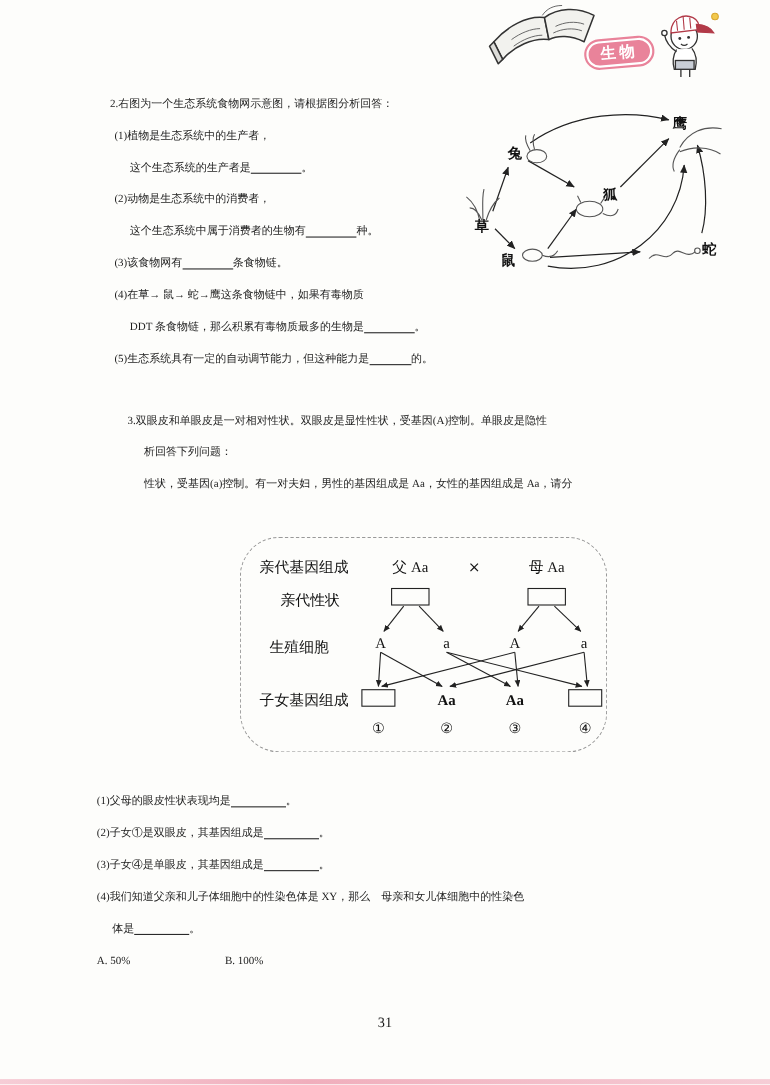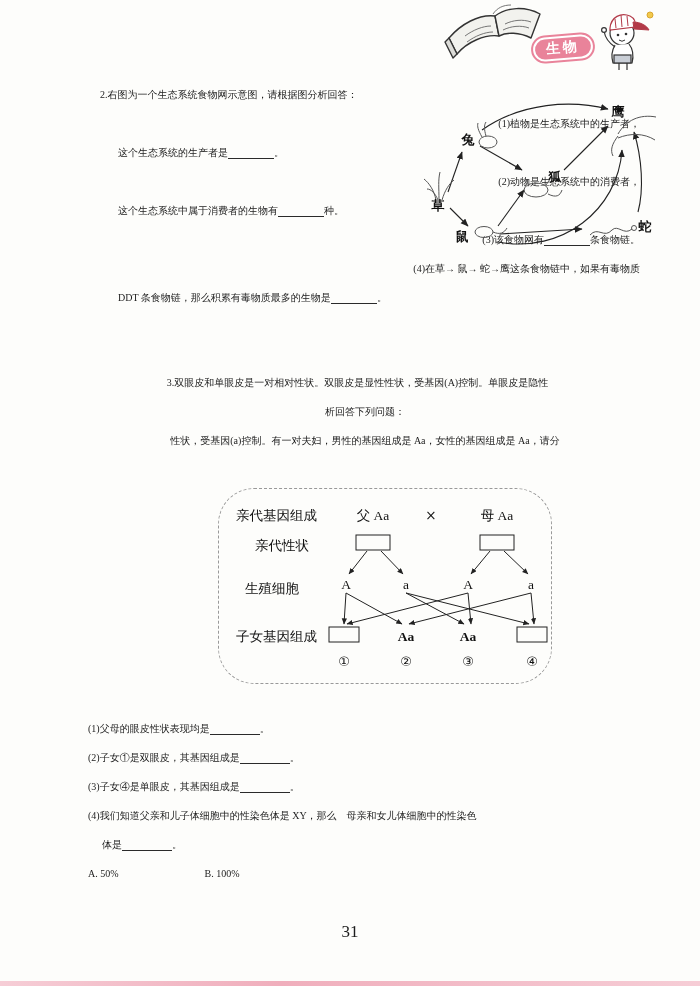--- a/index.html
+++ b/index.html
@@ -1,28 +1,28 @@
 <!DOCTYPE html>
 <html><head>
 <meta charset="utf-8">
 <style>
   * { margin:0; padding:0; box-sizing:border-box; }
   html,body { width:700px; height:986px; }
   body { background:#ffffff; position:relative; font-family:"Liberation Serif","DejaVu Serif",serif; color:#1c1c1c; }
   .page { position:absolute; left:0; top:0; width:700px; height:986px; background:#fdfdfb; overflow:hidden; }
   .abs { position:absolute; }
   .line { line-height:29px; font-size:10px; white-space:nowrap; }
-  .ind1 { padding-left:4px;text-align:right; }
+  .ind1 { padding-left:4px; }
   .ind2 { padding-left:18px; }
   .blank { display:inline-block; border-bottom:1px solid #2a2a2a; height:15px; vertical-align:-3px; }
   .w38 { width:38px; } .w46 { width:46px; } .w50 { width:50px; }
   .badge-outer { border:2px solid #e9839a; border-radius:15px; padding:2px; background:#fff; display:inline-block; transform:rotate(-5deg); }
   .badge-inner { background:#e9839a; color:#fff; border-radius:11px; padding:1px 11px; font-size:14px; font-weight:bold; letter-spacing:3px; font-family:"DejaVu Sans","Liberation Sans",sans-serif; }
   .genetics-frame { border:1.6px dashed #999; border-radius:36px; }
-  .pagenum { width:700px; text-align:center; font-size:17px; }
+  .pagenum { width:700px; text-align:center; font-size:13px; }
   .bottom-strip { left:0; top:981px; width:700px; height:5px; background:linear-gradient(90deg,#f6cdd6,#f0aebc 40%,#f6cdd6); }
 </style>
 </head>
 <body>
 
 <div class="page">
 
   <svg class="abs" style="left:443px;top:2px;" width="105" height="58" viewBox="0 0 105 58">
     <g fill="#f2f2ee" stroke="#333" stroke-width="1.4" stroke-linejoin="round">
       <path d="M6,36 C18,22 36,12 52,14 L56,34 C42,32 24,40 14,52 Z"></path>
@@ -70,20 +70,21 @@
 
   <div class="abs" style="left:100px;top:80px;width:540px;">
     <div class="line">2.右图为一个生态系统食物网示意图，请根据图分析回答：</div>
     <div class="line ind1">(1)植物是生态系统中的生产者，</div>
     <div class="line ind2"><span>这个生态系统的生产者是</span><span class="blank w46"></span><span>。</span></div>
     <div class="line ind1">(2)动物是生态系统中的消费者，</div>
     <div class="line ind2"><span>这个生态系统中属于消费者的生物有</span><span class="blank w46"></span><span>种。</span></div>
     <div class="line ind1"><span>(3)该食物网有</span><span class="blank w46"></span><span>条食物链。</span></div>
     <div class="line ind1">(4)在草→ 鼠→ 蛇→鹰这条食物链中，如果有毒物质</div>
     <div class="line ind2"><span>DDT 条食物链，那么积累有毒物质最多的生物是</span><span class="blank w46"></span><span>。</span></div>
+    <div class="line ind1"><span>(5)生态系统具有一定的自动调节能力，但这种能力是</span><span class="blank w38"></span><span>的。</span></div>
   </div>
 
   <svg class="abs" style="left:412px;top:100px;" width="255" height="160" viewBox="0 0 255 160">
     <defs>
       <marker id="fwArrow" viewBox="0 0 8 8" refX="6.5" refY="3" markerWidth="8" markerHeight="8" orient="auto">
         <path d="M0,0 L7,3 L0,6 Z" fill="#222"></path>
       </marker>
     </defs>
     <g stroke="#222" stroke-width="1.1" fill="none" marker-end="url(#fwArrow)">
       <line x1="36" y1="92" x2="50" y2="52"></line>
@@ -111,21 +112,21 @@
     <g font-size="13" font-weight="bold" fill="#111" text-anchor="middle">
       <text x="26" y="110">草</text>
       <text x="56" y="44">兔</text>
       <text x="143" y="81">狐</text>
       <text x="206" y="16">鹰</text>
       <text x="50" y="141">鼠</text>
       <text x="233" y="131">蛇</text>
     </g>
   </svg>
 
-  <div class="abs" style="left:85px;top:368px;width:545px;text-align:center;">
+  <div class="abs" style="left:116px;top:368px;width:545px;">
     <div class="line">3.双眼皮和单眼皮是一对相对性状。双眼皮是显性性状，受基因(A)控制。单眼皮是隐性</div>
     <div class="line" style="padding-left:15px;">析回答下列问题：</div>
     <div class="line" style="padding-left:15px;">性状，受基因(a)控制。有一对夫妇，男性的基因组成是 Aa，女性的基因组成是 Aa，请分</div>
   </div>
 
   <div class="abs genetics-frame" style="left:218px;top:488px;width:334px;height:196px;">
     <svg width="330" height="192" viewBox="0 0 330 192">
       <defs>
         <marker id="gArrow" viewBox="0 0 8 8" refX="6.5" refY="3" markerWidth="7" markerHeight="7" orient="auto">
           <path d="M0,0 L7,3 L0,6 Z" fill="#222"></path>

